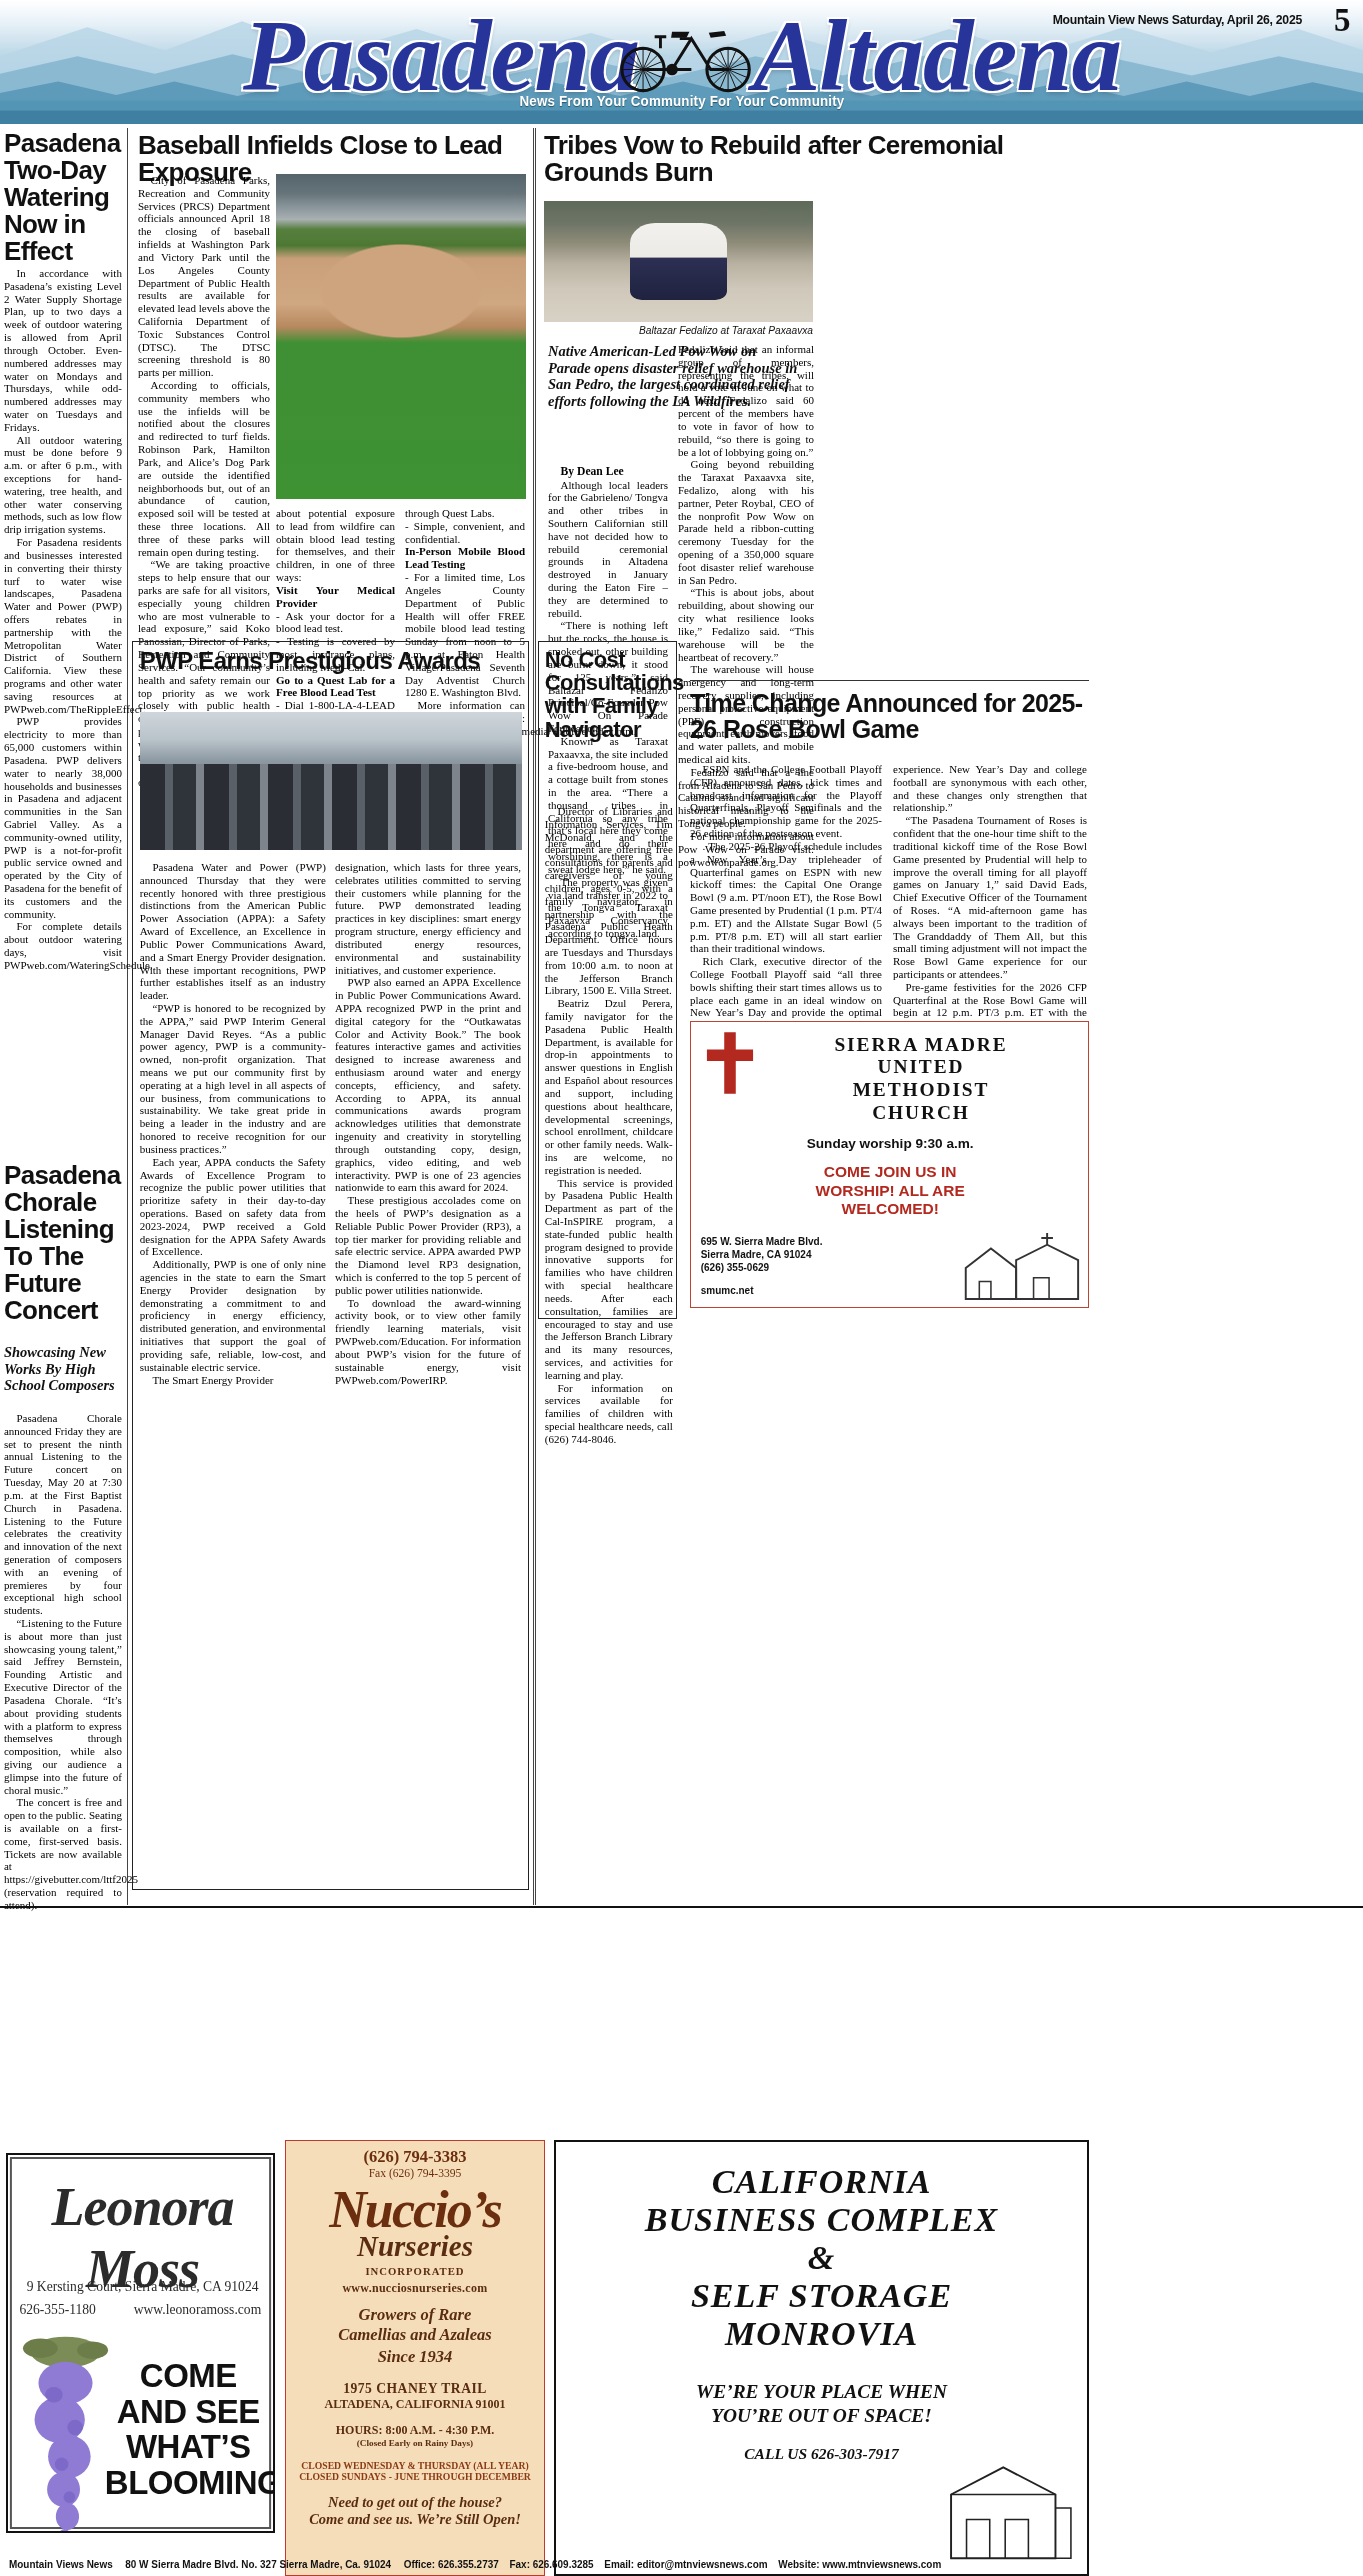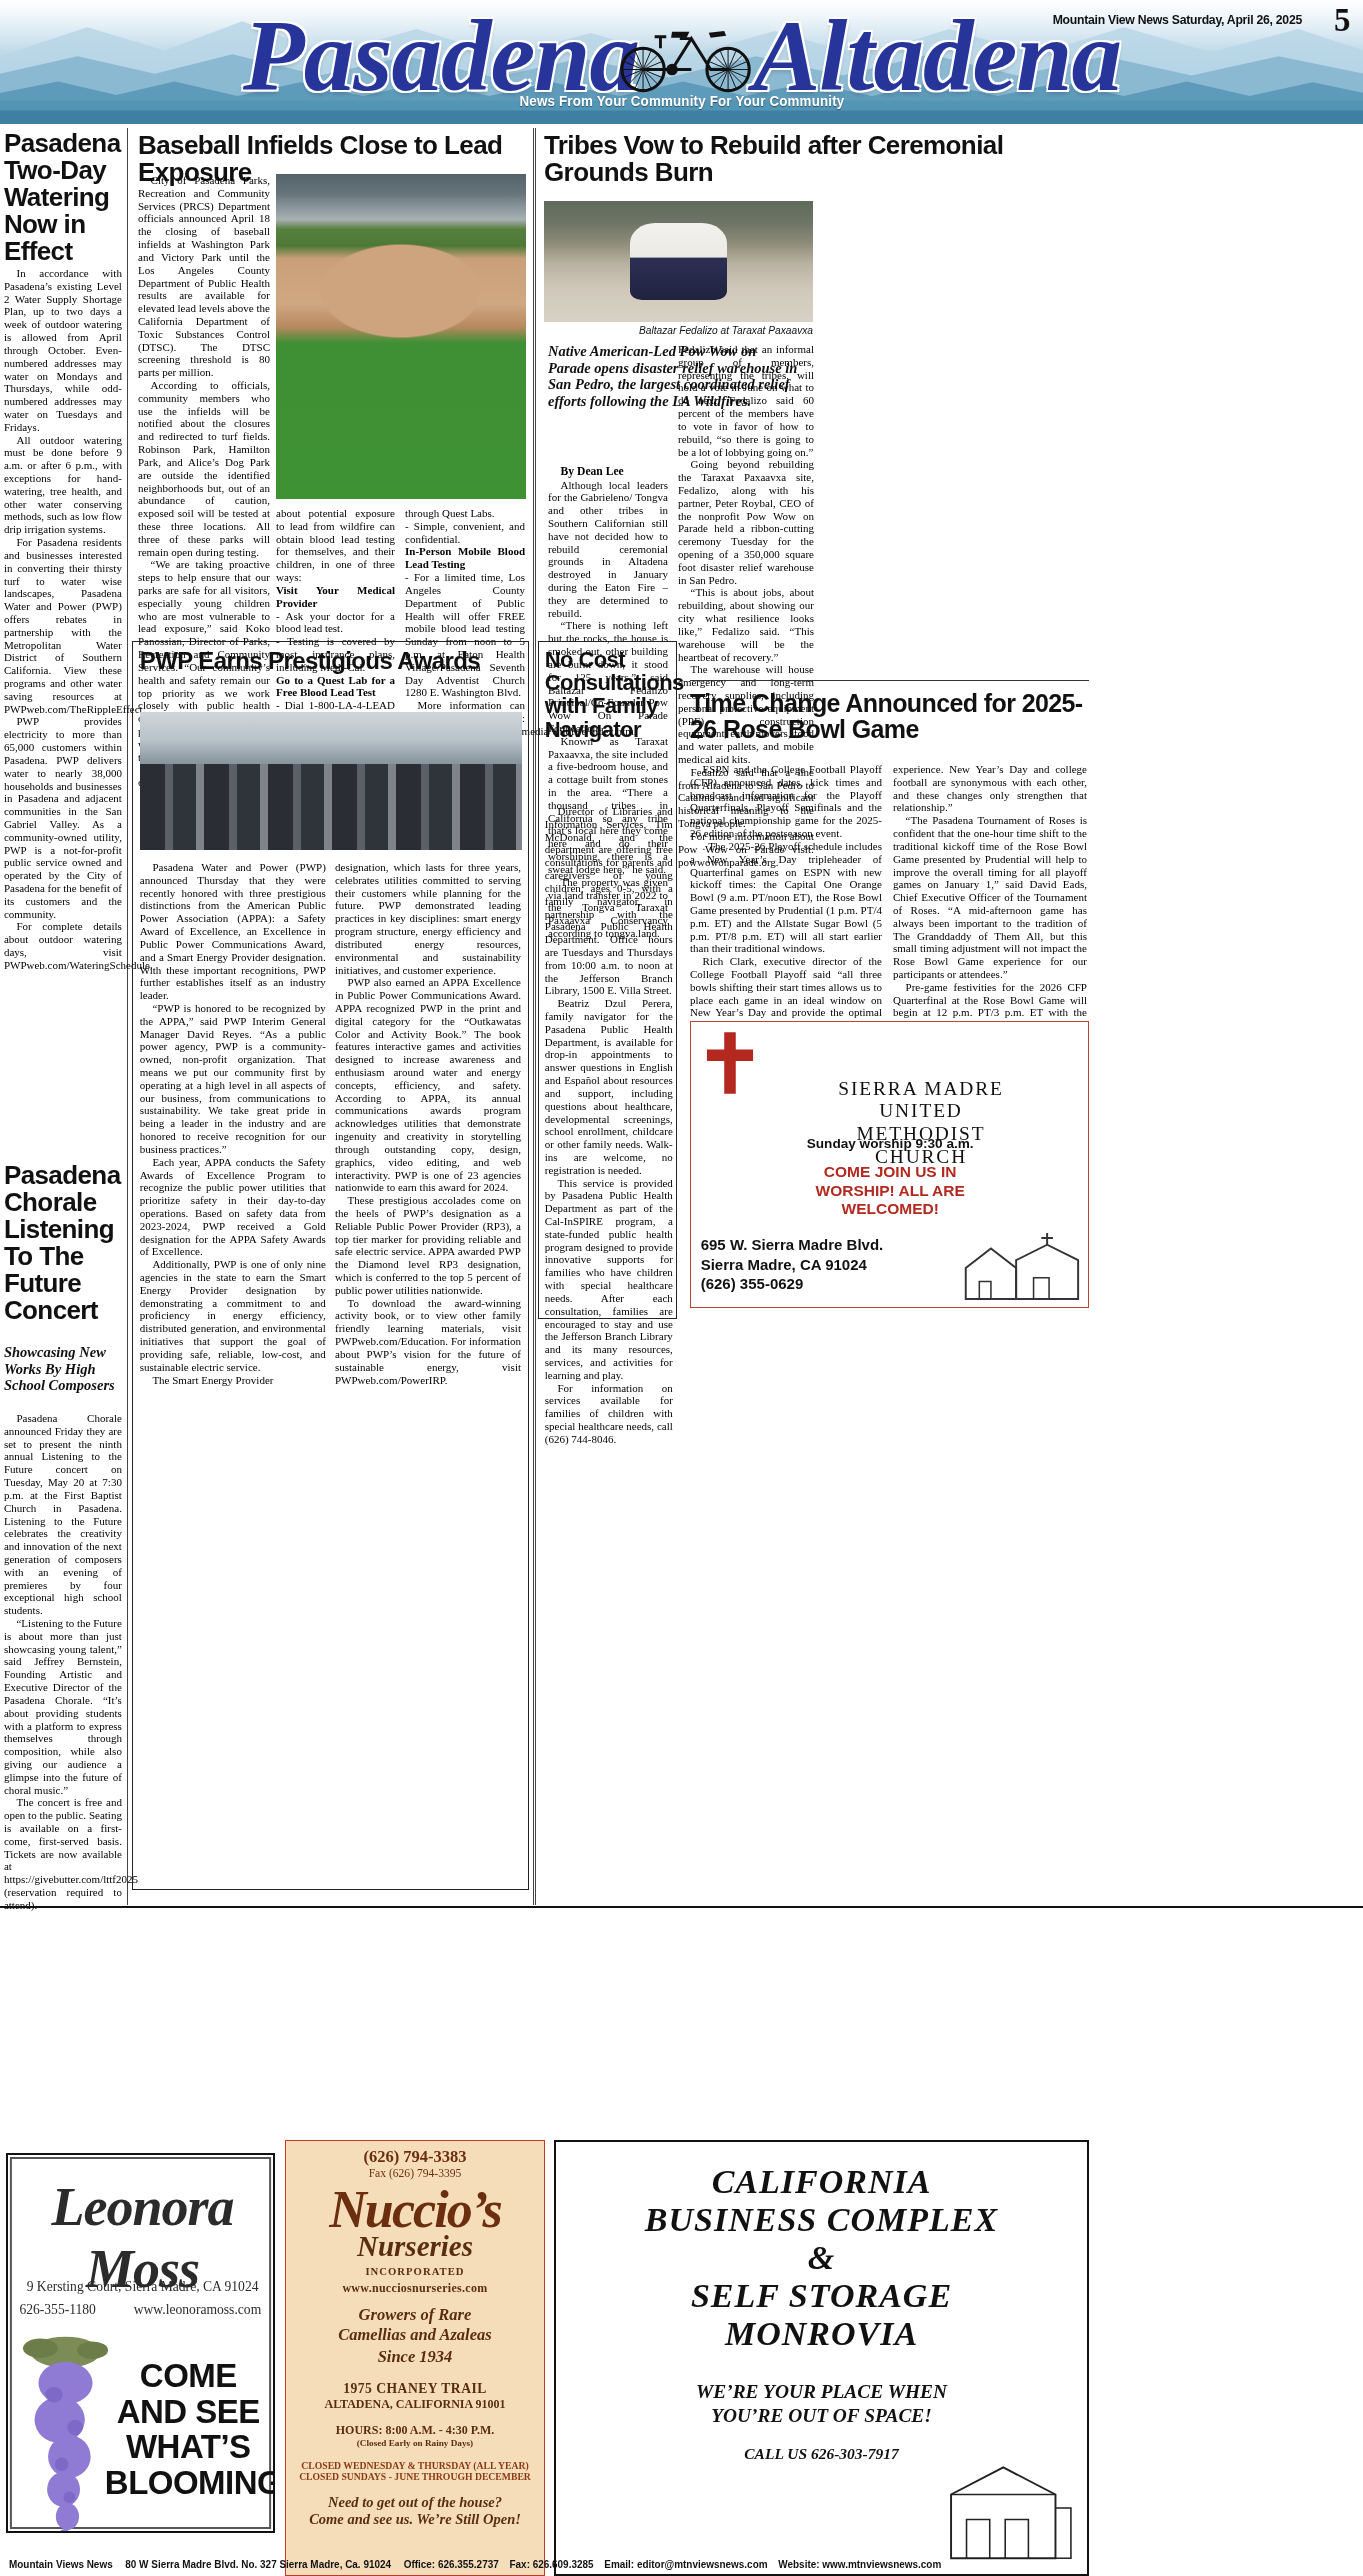--- a/index.html
+++ b/index.html
@@ -68,26 +68,26 @@
 
   
   .boxed { position:absolute; border:1px solid #222; }
 
   
   .ad { position:absolute; }
   .ad-frame { width:100%; height:100%; border:2.9px solid #111; background:#fff; position:relative; overflow:hidden; }
   .ad-frame.inner { box-shadow: inset 0 0 0 1.9px #fff, inset 0 0 0 3.9px #555; }
 
   .smumc { position:absolute; border:1.9px solid #b43; background:#fff; overflow:hidden; }
-  .smumc-t { font-family:"Liberation Serif", serif; font-size:19.4px; font-weight:normal; text-align:center;
-    letter-spacing:1.9px; line-height:1.18; color:#111;margin-top:44px; }
+  .smumc-t { font-family:"Liberation Serif", serif; font-size:19.4px; font-weight:bold; text-align:center;
+    letter-spacing:1.9px; line-height:1.18; color:#111; }
   .smumc-sub { font-family:"Liberation Sans", sans-serif; font-weight:bold; font-size:13.6px; text-align:center; }
   .smumc-red { color:#b3291f; font-family:"Liberation Sans", sans-serif; font-weight:bold;
     font-size:15.5px; text-align:center; line-height:1.2; }
-  .smumc-addr { font-family:"Liberation Sans", sans-serif; font-weight:bold; font-size:15px; text-align:center; line-height:1.3; }
+  .smumc-addr { font-family:"Liberation Sans", sans-serif; font-weight:bold; font-size:10px; text-align:center; line-height:1.3; }
   .cross { position:absolute; left:13.6px; top:9.7px; width:50px; height:62px; }
 
   .nuccio { position:absolute; border:1.9px solid #c0392b; background:#f6ddb9; overflow:hidden;
     font-family:"Liberation Serif", serif; color:#5a2d12; }
   .nuccio .ph-line { text-align:center; font-weight:bold; font-size:16.5px; color:#6b2f10; }
   .nuccio .fax-line { text-align:center; font-size:11.6px; color:#6b2f10; }
   .nuccio .scriptname { text-align:center; font-style:italic; font-weight:bold; font-size:52px;
     color:#6b2f10; line-height:1; letter-spacing:-1.9px; }
   .nuccio .sm { text-align:center; font-size:10.7px; letter-spacing:1px; font-weight:bold; }
   .nuccio .web { text-align:center; font-size:12px; font-weight:bold; letter-spacing:0.3px; }

